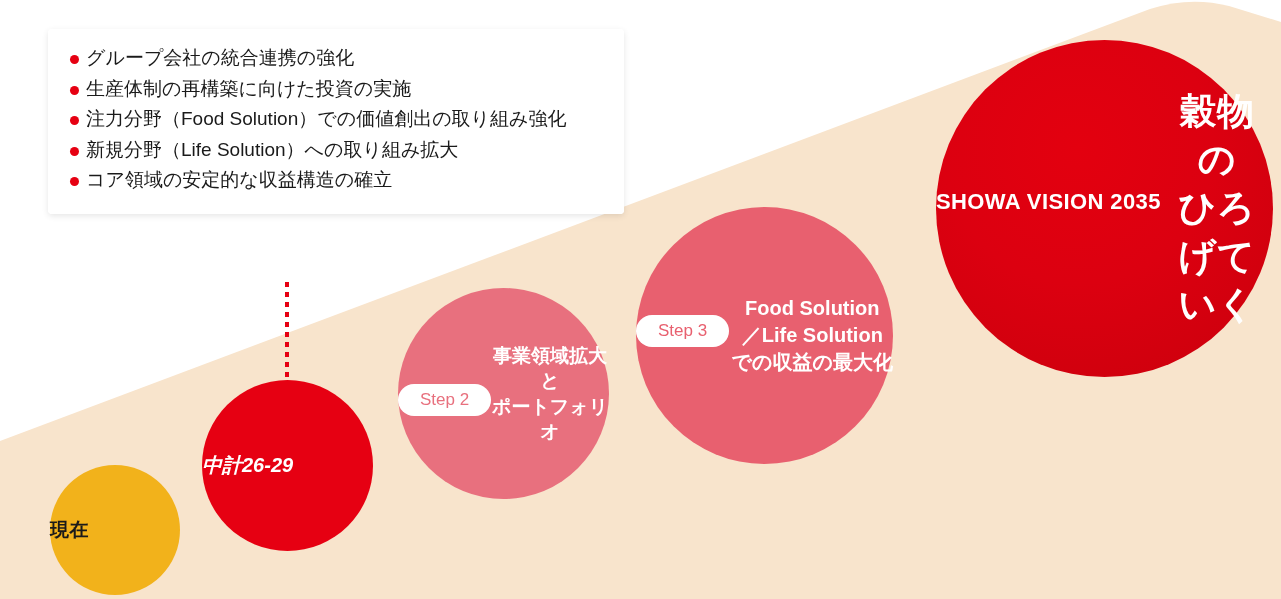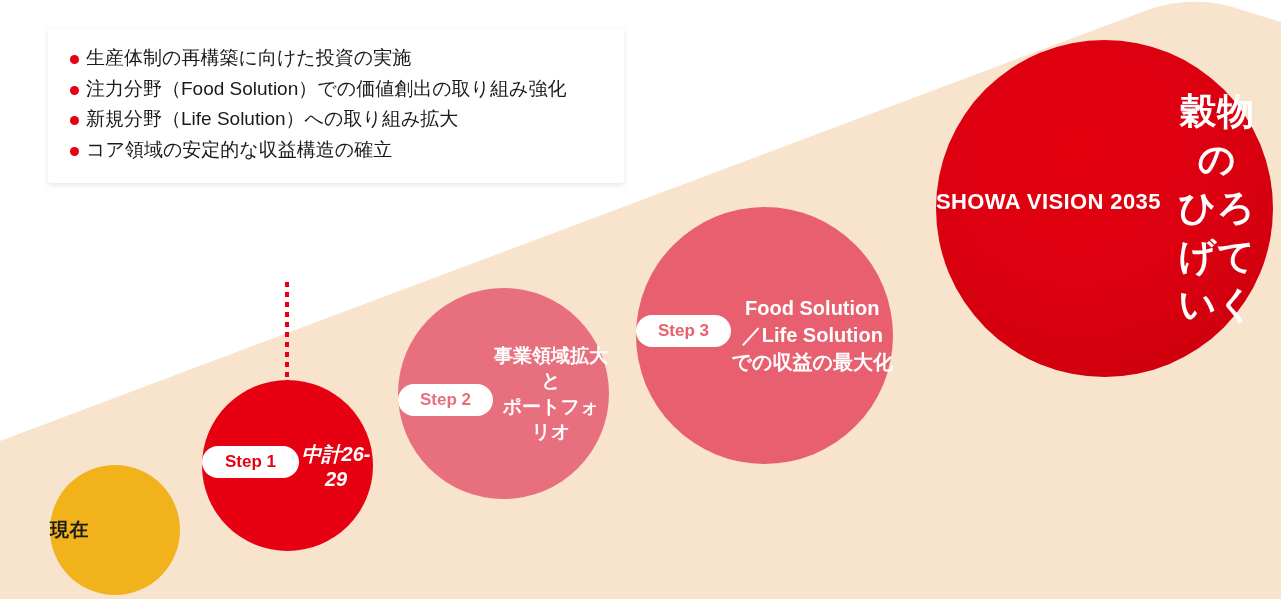--- a/index.html
+++ b/index.html
@@ -92,21 +92,21 @@
     height: 337px;
     background: #d7000f;
     background: radial-gradient(circle at 42% 32%, #e3000f 0%, #dc0010 45%, #c9000c 100%);
     z-index: 4;
   }
 
   
   .pill {
     background: #ffffff;
     border-radius: 999px;
-    font-weight: 700;
+    font-weight: 400;
     line-height: 1;
     white-space: nowrap;
   }
   .circle-step1 .pill {
     color: #e60012;
     font-size: 17px;
     padding: 7px 23px 8px;
     margin-bottom: 7px;
   }
   .circle-step2 .pill {
@@ -229,21 +229,20 @@
     <path d="M 0,441 L 1150,9 Q 1190,-4 1229,6 L 1281,22 L 1281,599 L 0,599 Z" fill="#f8e4cc"></path>
   </svg>
 
   <div class="connector"></div>
 
   <div class="circle circle-now">
     <span class="now-label">現在</span>
   </div>
 
   <div class="circle circle-step1">
-    <span class="pill">Step 1</span>
     <div class="circle-body">
       <div>中計26-29</div>
     </div>
   </div>
 
   <div class="circle circle-step2">
     <span class="pill">Step 2</span>
     <div class="circle-body">
       <div>事業領域拡大と</div>
       <div>ポートフォリオ</div>
@@ -265,20 +264,24 @@
       <div>穀物の</div>
       <div>ひろげていく</div>
     </div>
   </div>
 
   <div class="card">
     <div class="card-body">
       <ul class="bullet-list">
         <li class="bullet-item">
           <span class="bullet-dot"></span>
+          <span>グループ会社の統合連携の強化</span>
+        </li>
+        <li class="bullet-item">
+          <span class="bullet-dot"></span>
           <span>生産体制の再構築に向けた投資の実施</span>
         </li>
         <li class="bullet-item">
           <span class="bullet-dot"></span>
           <span>注力分野（Food Solution）での価値創出の取り組み強化</span>
         </li>
         <li class="bullet-item">
           <span class="bullet-dot"></span>
           <span>新規分野（Life Solution）への取り組み拡大</span>
         </li>

